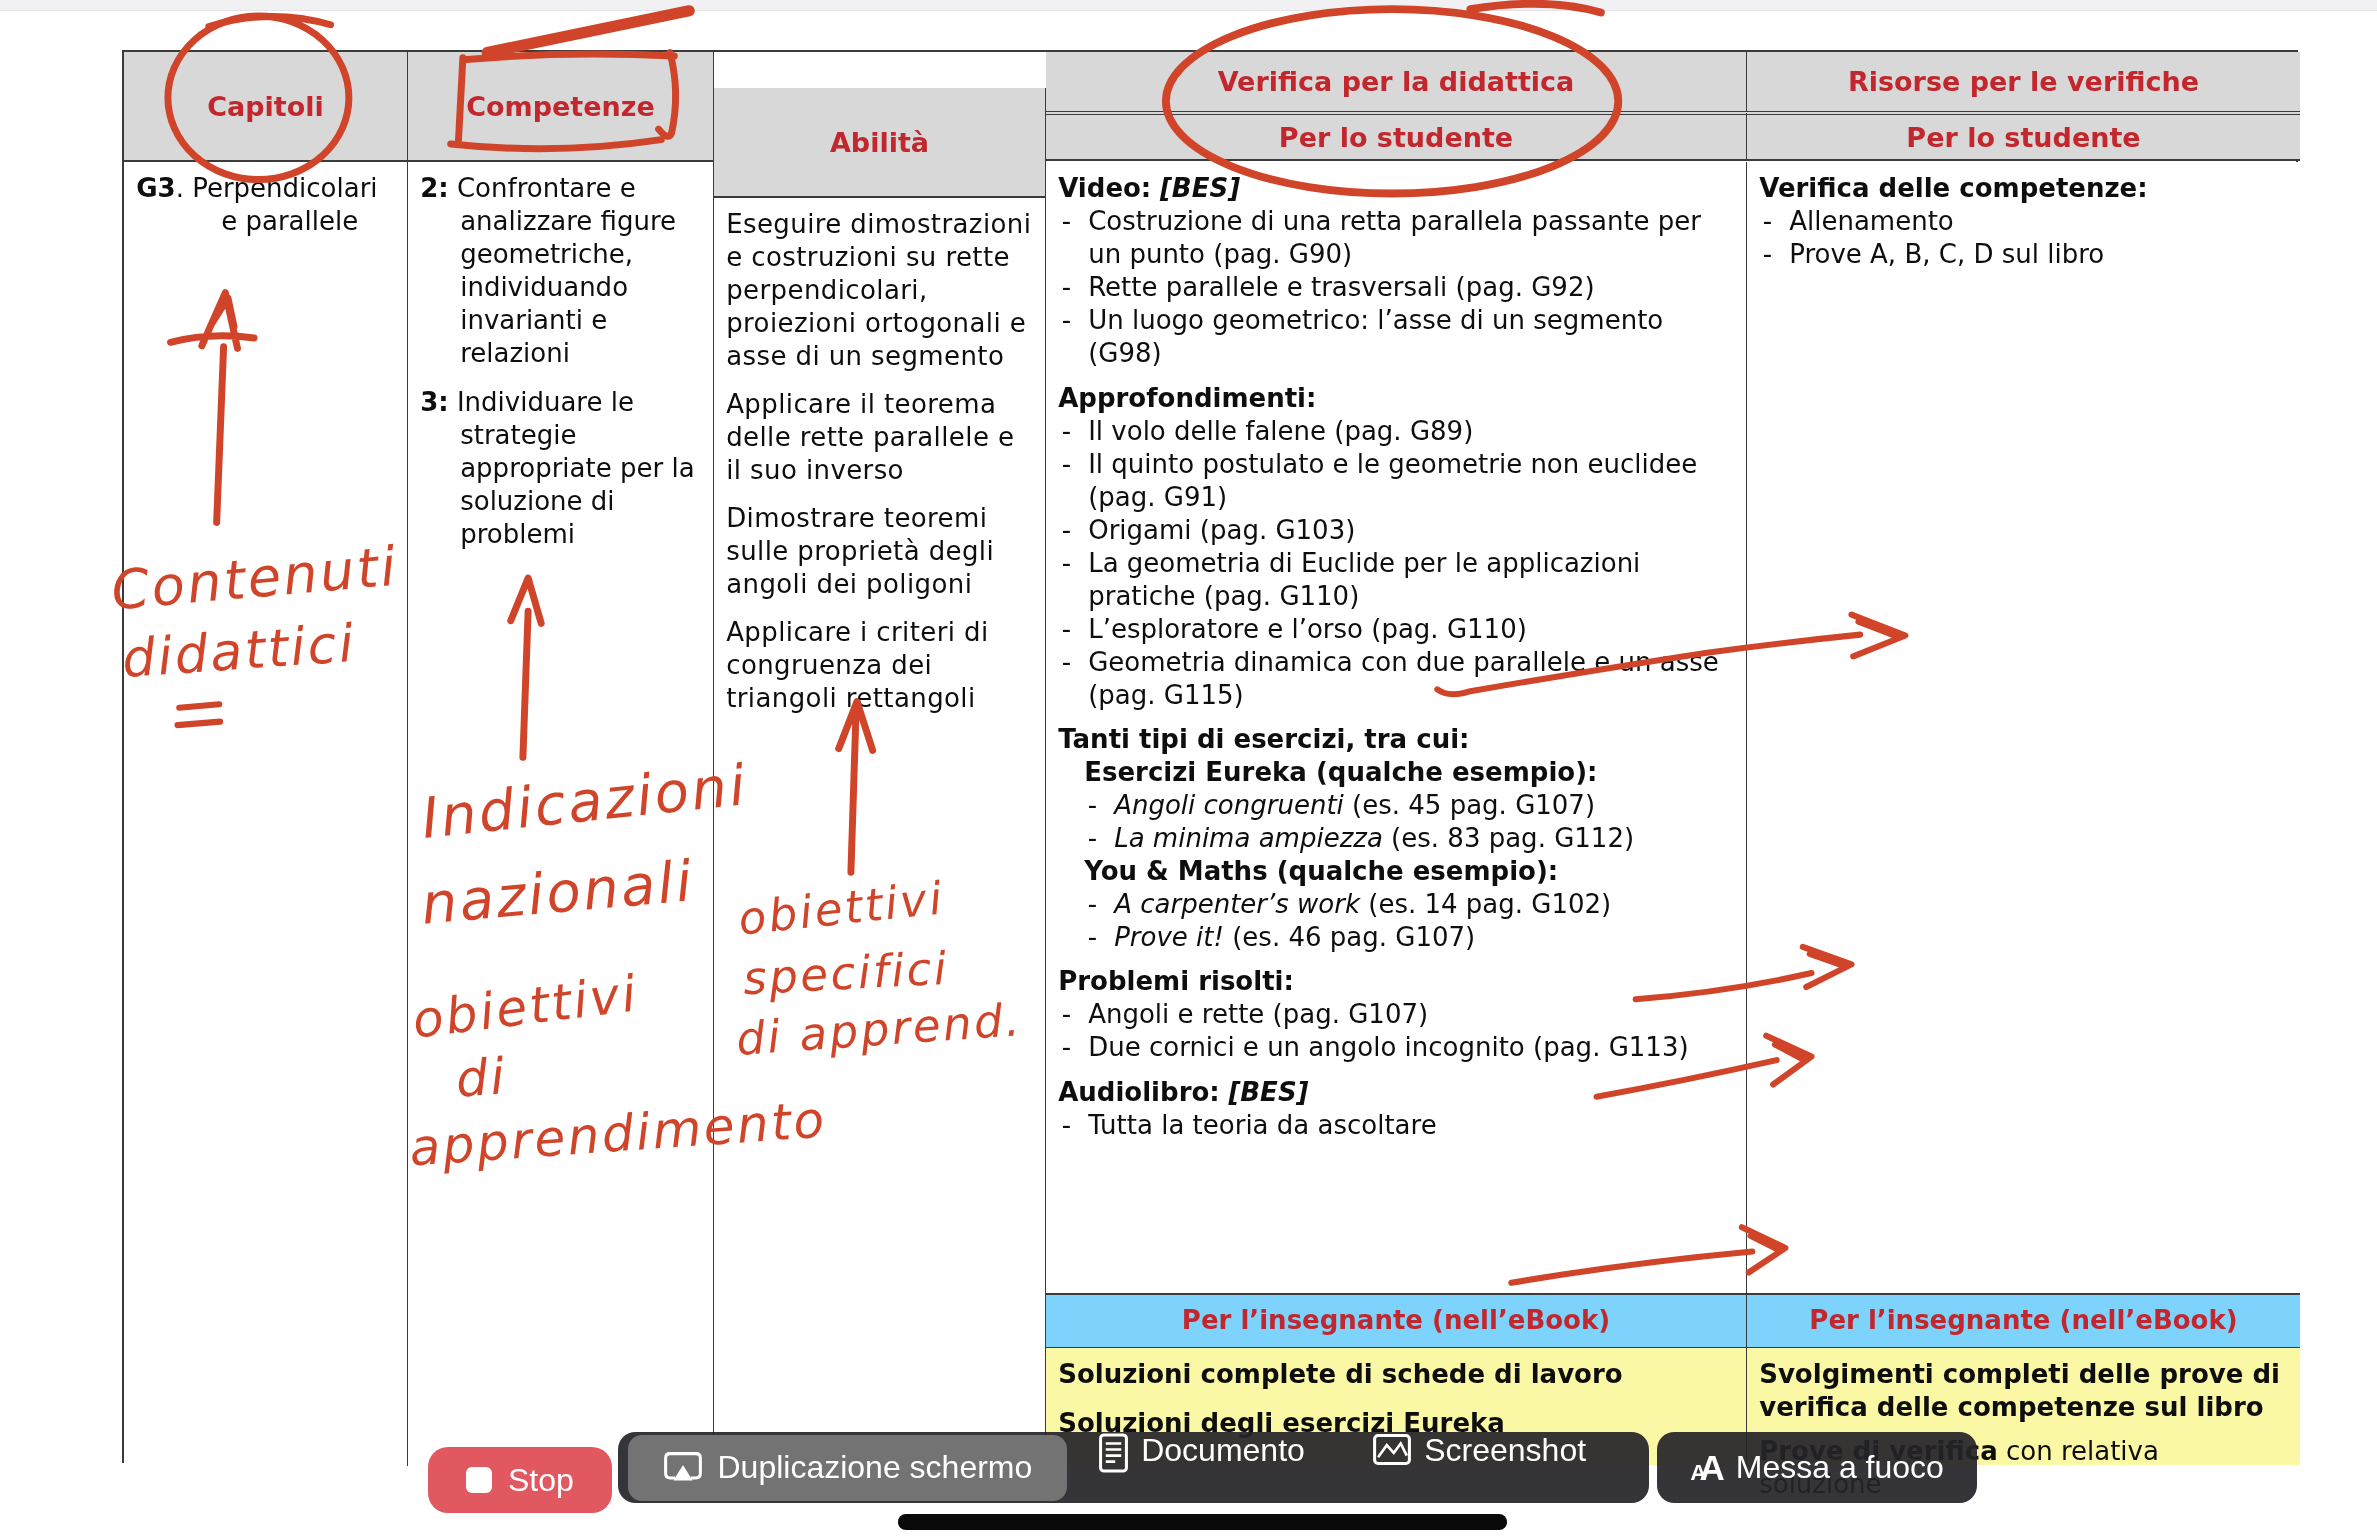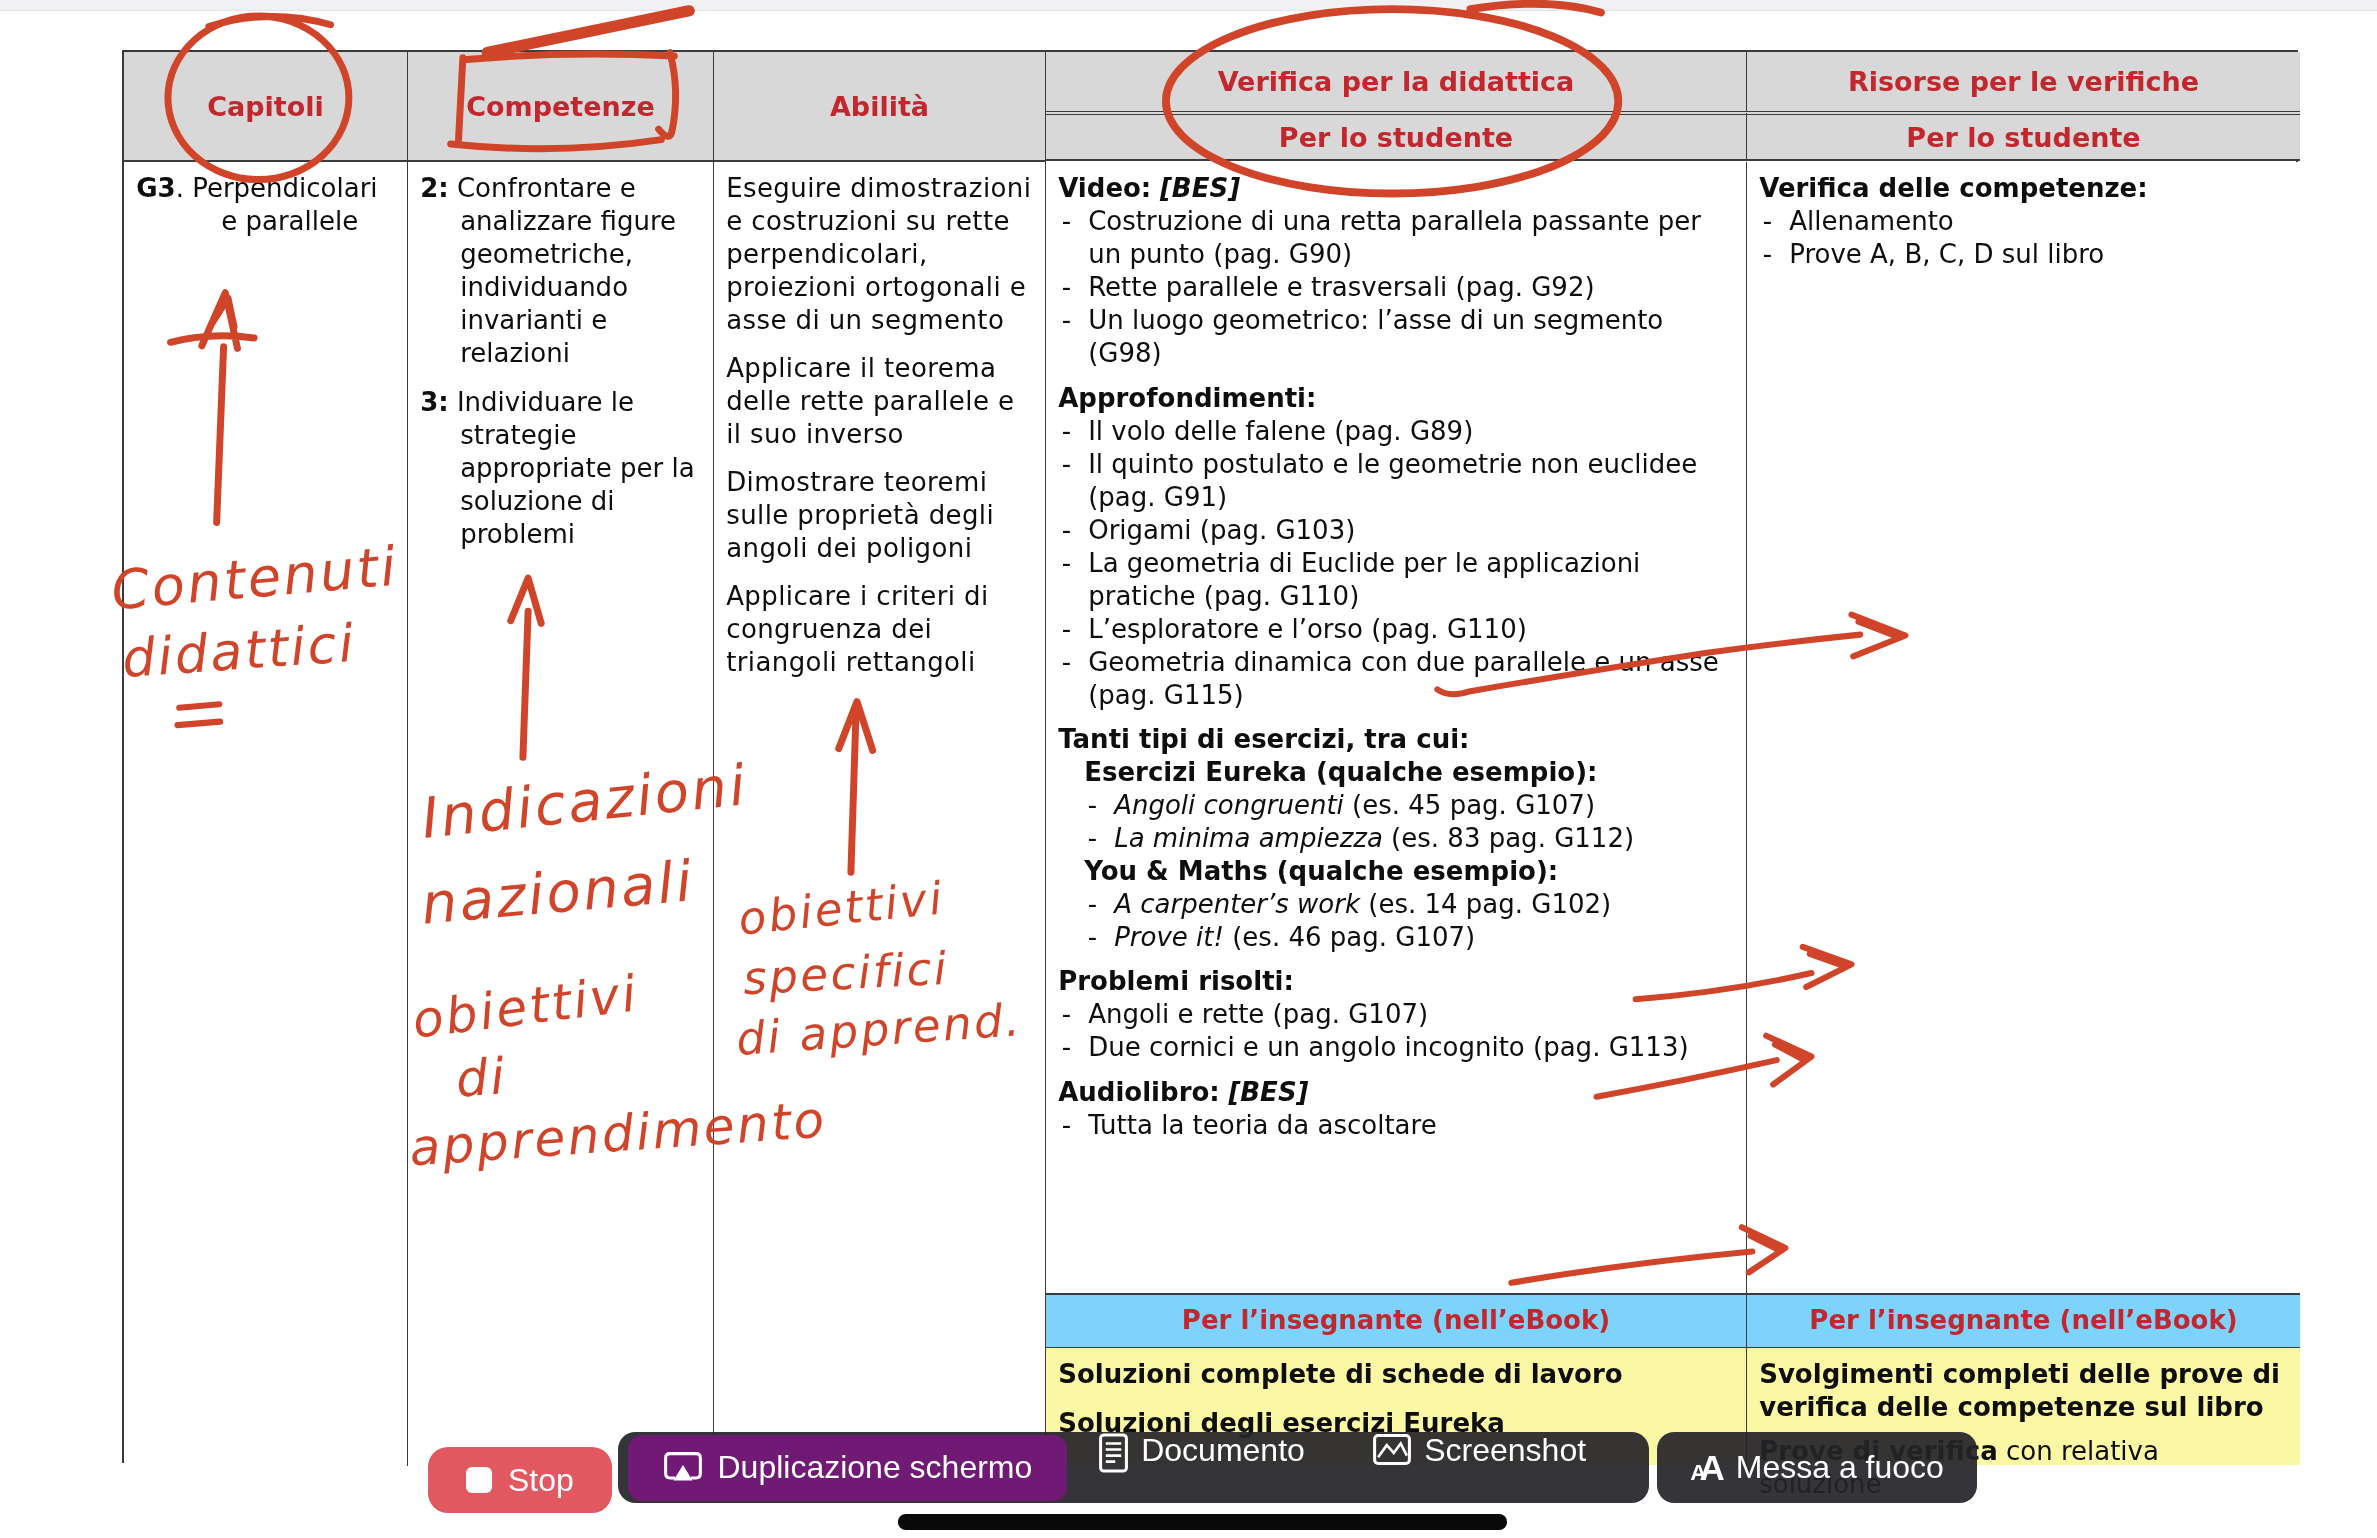--- a/index.html
+++ b/index.html
@@ -10,21 +10,21 @@
 
   
   .doc-table { position:absolute; left:122px; top:50px; width:2176px; height:1413px;
                background:#fff; border:2.6px solid #3b3b3b; font-size:26px; line-height:33px; }
   .cell { position:absolute; border-right:1.7px solid #3b3b3b; padding:10.4px 12.2px; }
   .hdr  { background:#d8d8d8; color:#c1272d; font-weight:bold; text-align:center;
           display:flex; align-items:center; justify-content:center; font-size:27px; }
   
   .c1 { left:0;    width:284px; }
   .c2 { left:284px; width:306px; }
-  .c3 { left:590px; width:332px; }
+  .c3 { left:590px; width:332px;margin-top:36px; }
   .c4 { left:922px; width:701px; }
   .c5 { left:1623px; width:553px; border-right:none; }
   .h-full { top:0; height:110px; border-bottom:2.6px solid #3b3b3b; }
   .h-top  { top:0; height:59px;  border-bottom:0; }
   .h-sub  { top:59px; height:50px; border-bottom:2.6px solid #3b3b3b; border-top:4.4px double #3b3b3b; }
   .body-cell { top:110px; height:1304px; background:#fff; }
   .body-cell-mid { top:110px; height:1131px; background:#fff; }
   .yellow-hdr { top:1241px; height:55px; background:#7dd3fc; color:#c1272d; font-weight:bold;
                 text-align:center; display:flex; align-items:flex-end; justify-content:center;
                 border-top:2.6px solid #3b3b3b; border-bottom:1.7px solid #3b3b3b; }
@@ -57,21 +57,21 @@
   .dark1 { position:absolute; left:618px; top:1432px; width:1031px; height:71px;
            background:rgba(36,35,40,0.92); border-radius:17.4px; }
   .dark2 { position:absolute; left:1657px; top:1432px; width:320px; height:71px;
            background:rgba(36,35,40,0.92); border-radius:17.4px;
            display:flex; align-items:center; justify-content:center; gap:11px; }
   .stop-btn { position:absolute; left:428px; top:1434px; width:184px; height:66px;
               background:#e25860; border-radius:20px; display:flex; align-items:center;
               justify-content:center; gap:15.7px;margin-top:13px; }
   .stop-square { width:26px; height:26px; background:#fff; border-radius:6.1px; }
   .blue-btn { position:absolute; left:10.4px; top:2.6px; width:439px; height:66px;
-              background:#701a75; border-radius:14px; display:flex; align-items:center;
+              background:#737373; border-radius:14px; display:flex; align-items:center;
               justify-content:center; gap:14px; }
   .tb-group { position:absolute; top:0; height:71px; display:flex; gap:12.2px; }
   .g-doc { left:480px; } .g-shot { left:754px; }
   .a-small { font-size:22.6px; font-weight:bold; }
   .a-big { font-size:35px; font-weight:bold; margin-left:-7px; }
   .home-ind { position:absolute; left:898px; top:1514px; width:609px; height:15.7px;
               background:#0a0a0a; border-radius:7.8px; }
 </style>
 </head>
 <body>

